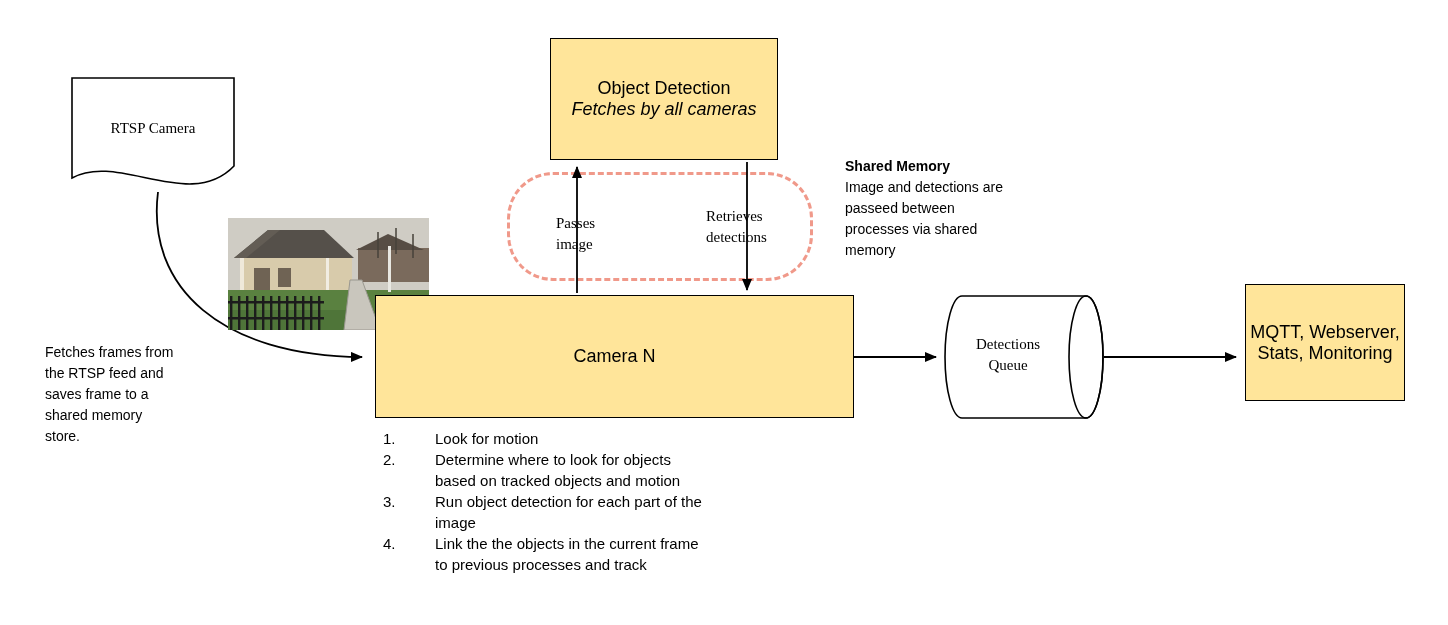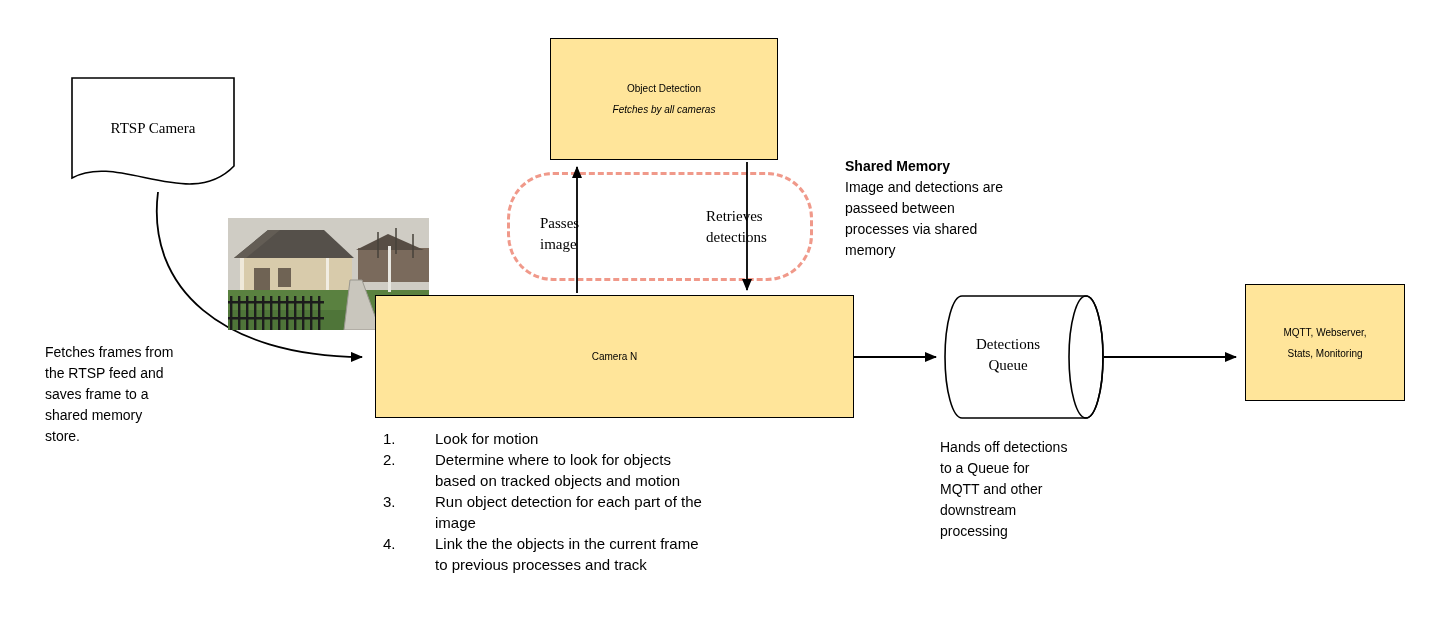--- a/index.html
+++ b/index.html
@@ -6,35 +6,35 @@
   .canvas {
     position:relative; width:1448px; height:625px; background:#fff;
     font-family:"Liberation Sans", sans-serif; color:#000; overflow:hidden;
   }
   .layer { position:absolute; left:0; top:0; z-index:2; }
   .box {
     position:absolute; z-index:3;
     background:var(--box-fill, #FFE59A);
     border:1.5px solid var(--box-border, #000);
     display:flex; flex-direction:column; align-items:center; justify-content:center;
-    text-align:center; font-size:10px; line-height:21px; box-sizing:border-box;
+    text-align:center; font-size:18px; line-height:21px; box-sizing:border-box;
   }
   .dashed-region {
     position:absolute; z-index:1;
     left:507px; top:172px; width:300px; height:103px;
     border:3px dashed var(--dashed-region, #F0998A);
     border-radius:46px;
   }
   .note { position:absolute; z-index:3; font-size:14px; line-height:21px; white-space:pre-line; }
   .label { position:absolute; z-index:3; font-size:15px; line-height:21px;font-family:Liberation Serif, serif; }
   .bold { font-weight:bold; }
   .italic { font-style:italic; }
   .doc-label { left:72px; top:118px; width:162px; text-align:center; }
   .fetch-note { left:45px; top:342px; width:178px; }
-  .passes-label { left:540px; top:213px; white-space:pre-line; }
+  .passes-label { left:556px; top:213px; white-space:pre-line; }
   .retrieves-label { left:706px; top:206px; white-space:pre-line; }
   .sm-note { left:845px; top:135px; width:210px; }
   .queue-label { left:950px; top:334px; width:116px; text-align:center; white-space:pre-line; }
   .queue-note { left:940px; top:437px; width:180px; }
   .steps { position:absolute; z-index:3; left:383px; top:428px; width:430px; font-size:15px; line-height:21px; }
   .step { display:flex; }
   .step .num { flex:0 0 52px; }
   .step .txt { flex:1; white-space:pre-line; }
   .snapshot { position:absolute; z-index:3; left:228px; top:218px; width:201px; height:112px; }
   .objdet-box { left:550px; top:38px; width:228px; height:122px; }
@@ -164,24 +164,19 @@
     <div class="step">
       <span class="num">4.</span>
       <span class="txt">Link the the objects in the current frame
 to previous processes and track</span>
     </div>
   </div>
 
   <div class="label queue-label">Detections
 Queue</div>
 
-  <div class="note queue-note">Hands off detections
-to a Queue for
-MQTT and other
-downstream
-processing</div>
 
   <div class="box mqtt-box">
     <span style="white-space:pre-line;">MQTT, Webserver,
 Stats, Monitoring</span>
   </div>
 
 </div>
 
 </body></html>

